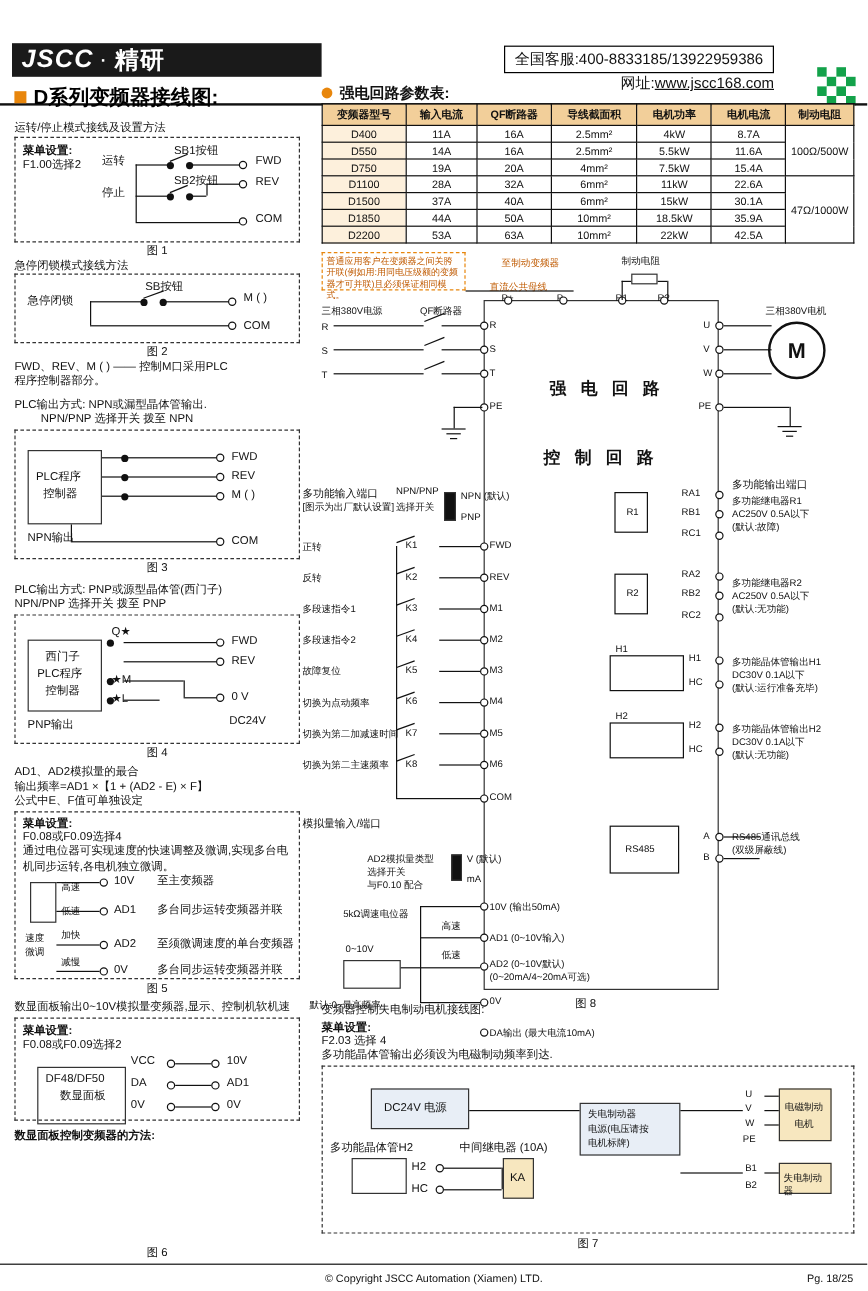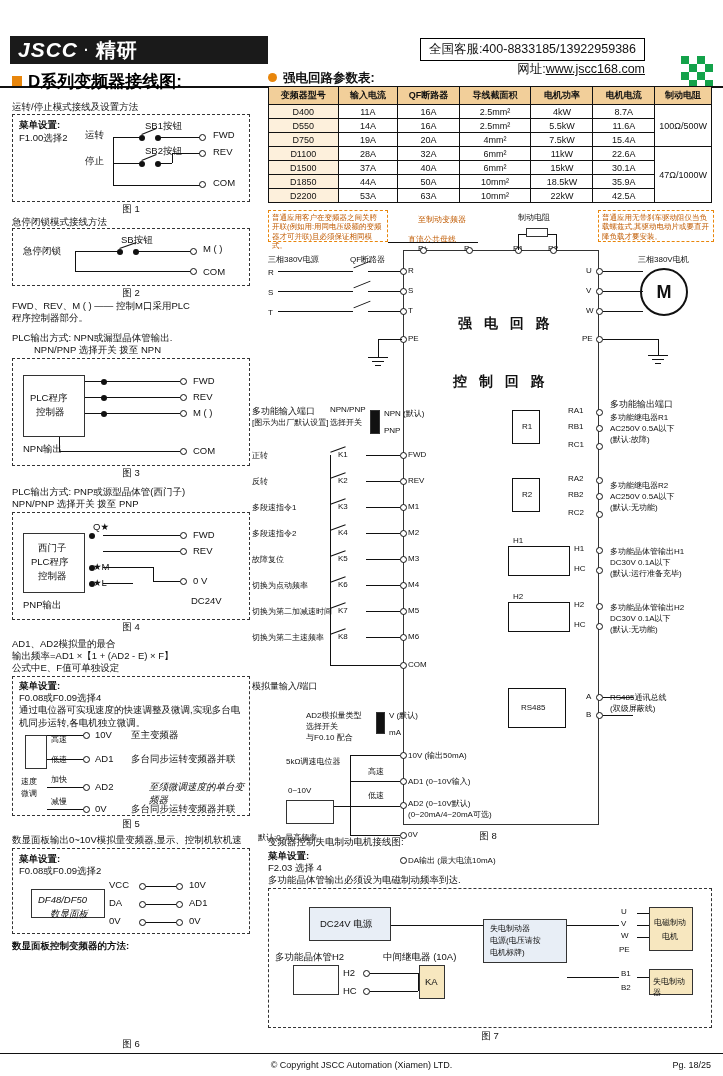--- a/index.html
+++ b/index.html
@@ -291,38 +291,38 @@
     <div class="abs lbl" style="left:38px;top:98px;font-size:8px;">加快</div>
     <div class="abs lbl" style="left:38px;top:120px;font-size:8px;">减慢</div>
     <div class="abs lbl" style="left:8px;top:100px;font-size:8px;">速度</div>
     <div class="abs lbl" style="left:8px;top:112px;font-size:8px;">微调</div>
     <div class="abs lbl" style="left:82px;top:52px;">10V</div>
     <div class="abs lbl" style="left:82px;top:76px;">AD1</div>
     <div class="abs lbl" style="left:82px;top:104px;">AD2</div>
     <div class="abs lbl" style="left:82px;top:126px;">0V</div>
     <div class="abs lbl" style="left:118px;top:52px;">至主变频器</div>
     <div class="abs lbl" style="left:118px;top:76px;">多台同步运转变频器并联</div>
-    <div class="abs lbl" style="left:136px;top:104px;font-style:italic;">至须微调速度的单台变频器</div>
+    <div class="abs lbl" style="left:118px;top:104px;">至须微调速度的单台变频器</div>
     <div class="abs lbl" style="left:118px;top:126px;">多台同步运转变频器并联</div>
     <div class="term" style="left:70px;top:55px;"></div>
     <div class="term" style="left:70px;top:79px;"></div>
     <div class="term" style="left:70px;top:107px;"></div>
     <div class="term" style="left:70px;top:129px;"></div>
     <div class="wire hw abs" style="left:34px;top:58px;width:36px;"></div>
     <div class="wire hw abs" style="left:34px;top:82px;width:36px;"></div>
     <div class="wire hw abs" style="left:34px;top:110px;width:36px;"></div>
     <div class="wire hw abs" style="left:34px;top:132px;width:36px;"></div>
   </div>
   <div class="abs figcap" style="left:12px;top:818px;width:238px;">图 5</div>
 
   <div class="abs lbl" style="left:12px;top:834px;">数显面板输出0~10V模拟量变频器,显示、控制机软机速</div>
   <div class="abs dashbox" style="left:12px;top:848px;width:238px;height:86px;">
     <div class="abs lbl-b" style="left:6px;top:4px;">菜单设置:</div>
     <div class="abs lbl" style="left:6px;top:16px;">F0.08或F0.09选择2</div>
-    <div class="abs solidbox" style="left:18px;top:40px;width:74px;height:29px;font-style:italic;">
+    <div class="abs solidbox" style="left:18px;top:40px;width:74px;height:48px;">
       <div class="abs lbl" style="left:6px;top:4px;">DF48/DF50</div>
       <div class="abs lbl" style="left:18px;top:18px;">数显面板</div>
     </div>
     <div class="abs lbl" style="left:96px;top:30px;">VCC</div>
     <div class="abs lbl" style="left:96px;top:48px;">DA</div>
     <div class="abs lbl" style="left:96px;top:66px;">0V</div>
     <div class="abs lbl" style="left:176px;top:30px;">10V</div>
     <div class="abs lbl" style="left:176px;top:48px;">AD1</div>
     <div class="abs lbl" style="left:176px;top:66px;">0V</div>
     <div class="term" style="left:126px;top:34px;"></div>
@@ -334,21 +334,20 @@
     <div class="wire hw abs" style="left:133px;top:37px;width:30px;"></div>
     <div class="wire hw abs" style="left:133px;top:55px;width:30px;"></div>
     <div class="wire hw abs" style="left:133px;top:73px;width:30px;"></div>
   </div>
   <div class="abs lbl-b" style="left:12px;top:940px;">数显面板控制变频器的方法:</div>
   <div class="abs figcap" style="left:12px;top:1038px;width:238px;">图 6</div>
 
   <div class="abs" id="schem">
 
     <div class="abs note-orange" style="left:0;top:0;width:120px;height:32px;">普通应用客户在变频器之间关胯开联(例如用:用同电压级额的变频器才可并联)且必须保证相同模式。</div>
-    <div class="abs note-orange" style="left:330px;top:0;width:116px;height:32px;">普通应用无带刹车驱动阻仅当负载螺兹式,其驱动电动片或要直开降负载才要安装。</div>
     <div class="abs tinylbl" style="left:150px;top:4px;color:#c05a00;">至制动变频器</div>
     <div class="abs tinylbl" style="left:250px;top:2px;">制动电阻</div>
     <div class="abs tinylbl" style="left:140px;top:24px;color:#c05a00;">直流公共母线</div>
 
     <div class="abs tinylbl" style="left:0;top:44px;">三相380V电源</div>
     <div class="abs tinylbl" style="left:82px;top:44px;">QF断路器</div>
     <div class="abs tinylbl" style="left:0;top:58px;">R</div>
     <div class="abs tinylbl" style="left:0;top:78px;">S</div>
     <div class="abs tinylbl" style="left:0;top:98px;">T</div>
     <div class="wire hw abs" style="left:10px;top:61px;width:75px;"></div>

